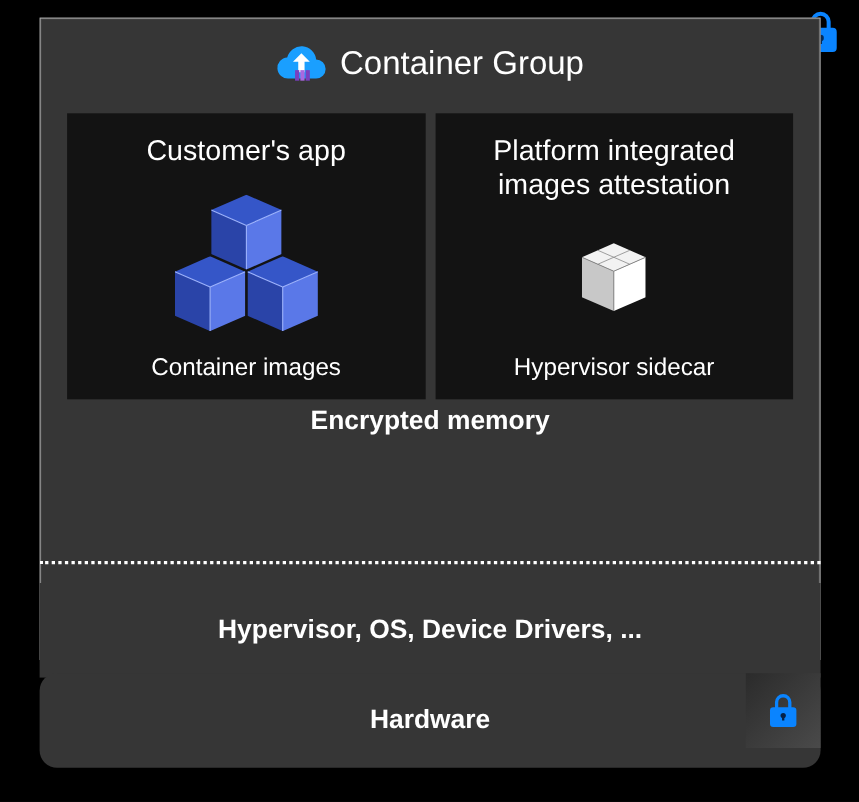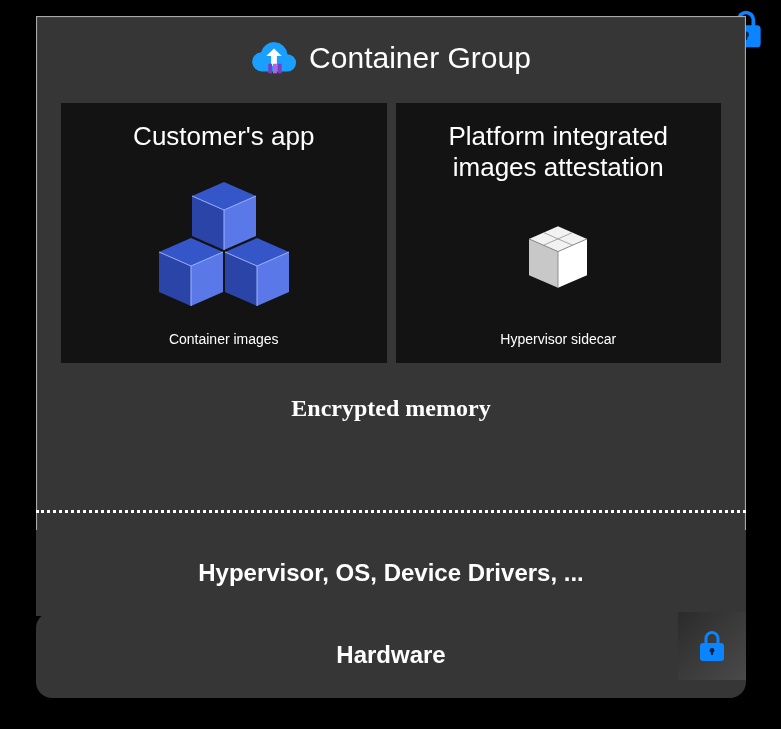--- a/index.html
+++ b/index.html
@@ -41,32 +41,31 @@
     flex: 1;
     height: 260px;
     display: flex;
     flex-direction: column;
     align-items: center;
     justify-content: space-between;
     padding: 18px 12px 16px;
   }
   .card-title { font-size: 26px; font-weight: 400; text-align: center; line-height: 1.2; }
   .card-icon-area { display: flex; align-items: center; justify-content: center; flex: 1; }
-  .card-footer { font-size: 14px; font-weight: 400; text-align: center; }
+  .card-footer { font-size: 22px; font-weight: 400; text-align: center; }
   .triple-boxes { position: relative; width: 150px; height: 120px; }
   .box-svg { position: absolute; width: 64px; height: 68px; }
   .box-top { left: 43px; top: 0; }
   .box-bl { left: 10px; top: 56px; }
   .box-br { left: 76px; top: 56px; }
   .enc-mem {
     text-align: center;
     font-size: 24px;
     line-height: 1.3;
-    padding: 30px 0 0;
-    font-family: Liberation Serif, serif;
+    padding: 4px 0 0;
   }
   .enc-mem .bold { font-weight: 700; }
   .dotted-sep {
     position: absolute;
     left: 36px;
     top: 510px;
     width: 710px;
     height: 0;
     border-top: 3px dotted #fff;
   }

